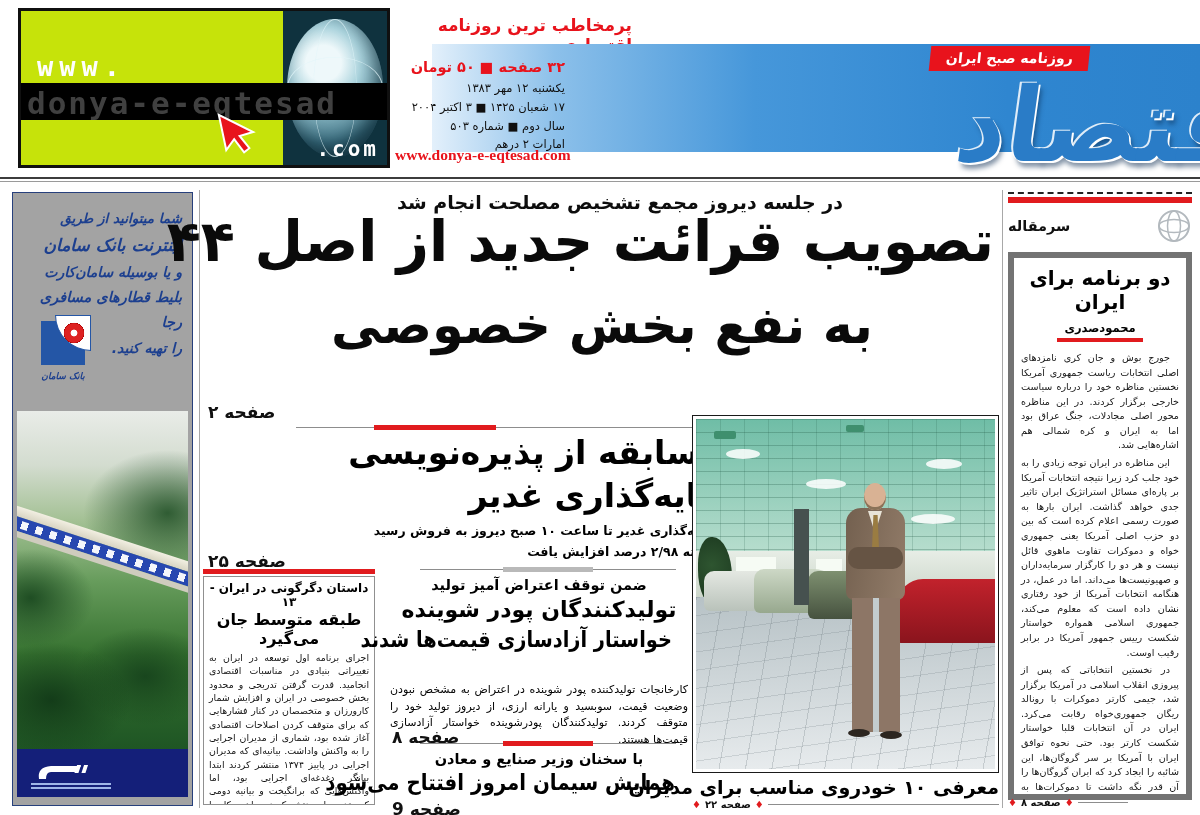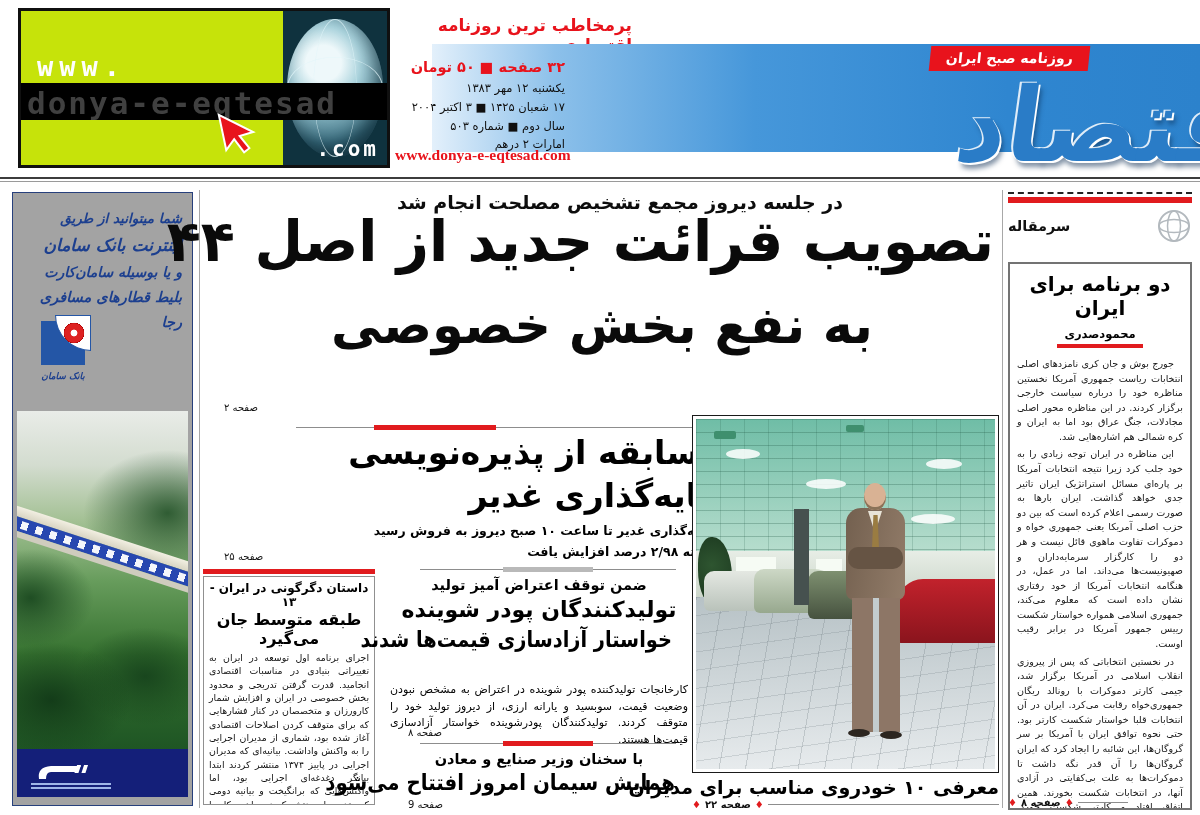--- a/index.html
+++ b/index.html
@@ -77,21 +77,21 @@
   .train-skirt { height:6px; background:#cfccbe; border-radius:0 0 4px 4px; }
   .raja-band { position:absolute; left:4px; bottom:8px; right:4px; height:48px; background:#141f79; }
   .raja-logo { position:absolute; left:16px; top:10px; }
   .raja-lines { position:absolute; left:14px; bottom:6px; width:80px; height:8px;
     background: linear-gradient(#9fb6e8 0 2px, transparent 2px 4px, #9fb6e8 4px 6px, transparent 6px); }
 
   
   #lead-kicker { left:300px; top:191px; width:640px; font-size:19px; font-weight:bold; color:#0d0d0d; }
   #lead-h1 { left:202px; top:208px; width:800px; font-size:57px; font-weight:bold; color:#0a0a0a; transform:scaleX(.98); }
   #lead-h2 { left:202px; top:296px; width:800px; font-size:51px; font-weight:bold; color:#0a0a0a; }
-  .page-marker { font-size:10px; font-weight:normal; color:#111;margin-left:16px; }
+  .page-marker { font-size:17px; font-weight:bold; color:#111; }
   #lead-page { left:208px; top:402px; }
   .hdivider { height:1px; background:#8d8d8d; }
   .hdivider .accent { position:absolute; top:-2px; height:5px; }
   .accent-red { background:#e11b1e; }
   .accent-gray { background:#b9b9b9; }
   #divider-ghadir { left:296px; top:427px; width:640px; }
   #divider-ghadir .accent { left:78px; width:122px; }
   #ghadir-h1 { left:300px; top:433px; width:640px; font-size:33px; font-weight:bold; }
   #ghadir-h2 { left:300px; top:476px; width:640px; font-size:33px; font-weight:bold; }
   #ghadir-bullets { left:320px; top:521px; width:600px; text-align:right; font-size:12.5px; font-weight:bold; line-height:1.65; }
@@ -159,21 +159,21 @@
   .diamond { color:#e11b1e; font-size:10px; line-height:1; }
   .page-row .txt { font-size:10px; font-weight:bold; color:#111; }
   .page-row .line { flex:1; height:1px; background:#8d8d8d; }
 
   
   #editorial { left:1008px; top:192px; width:184px; height:616px; }
   .ed-dash { border-top:2px dashed #222; }
   .ed-redbar { margin-top:3px; height:6px; background:#e11b1e; }
   .ed-head-row { direction:ltr; display:flex; align-items:center; justify-content:space-between; margin-top:5px; }
   .ed-label { font-size:14.5px; font-weight:bold; color:#111;text-align:center; }
-  .ed-box { margin-top:18px; border:2px solid #737373; padding:8px 7px 4px; height:548px; overflow:hidden; background:#fff; }
+  .ed-box { margin-top:8px; border:6px solid #737373; padding:8px 7px 4px; height:548px; overflow:hidden; background:#fff; }
   .ed-title { font-size:20px; font-weight:bold; text-align:center; margin-bottom:7px; }
   .ed-author { font-size:11.5px; font-weight:bold; text-align:center; }
   .ed-underline { width:86px; height:4px; background:#e11b1e; margin:3px auto 9px; }
   .ed-body p { font-size:9.6px; line-height:1.52; text-align:justify; text-align-last:right;
     color:#151515; margin-bottom:3px; text-indent:9px; }
   #ed-page-row { position:absolute; left:0; bottom:0; width:120px; }
 </style>
 </head>
 <body>
 
@@ -210,20 +210,21 @@
 
   <div class="abs vrule" style="left:199px; top:190px; height:618px;"></div>
   <div class="abs vrule" style="left:1002px; top:190px; height:618px;"></div>
 
   <div class="abs" id="saman-ad">
     <div class="ad-text">
       <div class="ad-l1">شما میتوانید از طریق</div>
       <div class="ad-l2">اینترنت بانک سامان</div>
       <div class="ad-l3">و یا بوسیله سامان‌کارت</div>
       <div class="ad-l4">بلیط قطارهای مسافری رجا</div>
+      <div class="ad-l5">را تهیه کنید.</div>
     </div>
     <div class="saman-logo">
       <div class="saman-flower"></div>
     </div>
     <div class="saman-caption">بانک سامان</div>
     <div class="train-photo">
       <div class="train">
         <div class="train-roof"></div>
           <div class="train-body"></div>
           <div class="train-skirt"></div>

